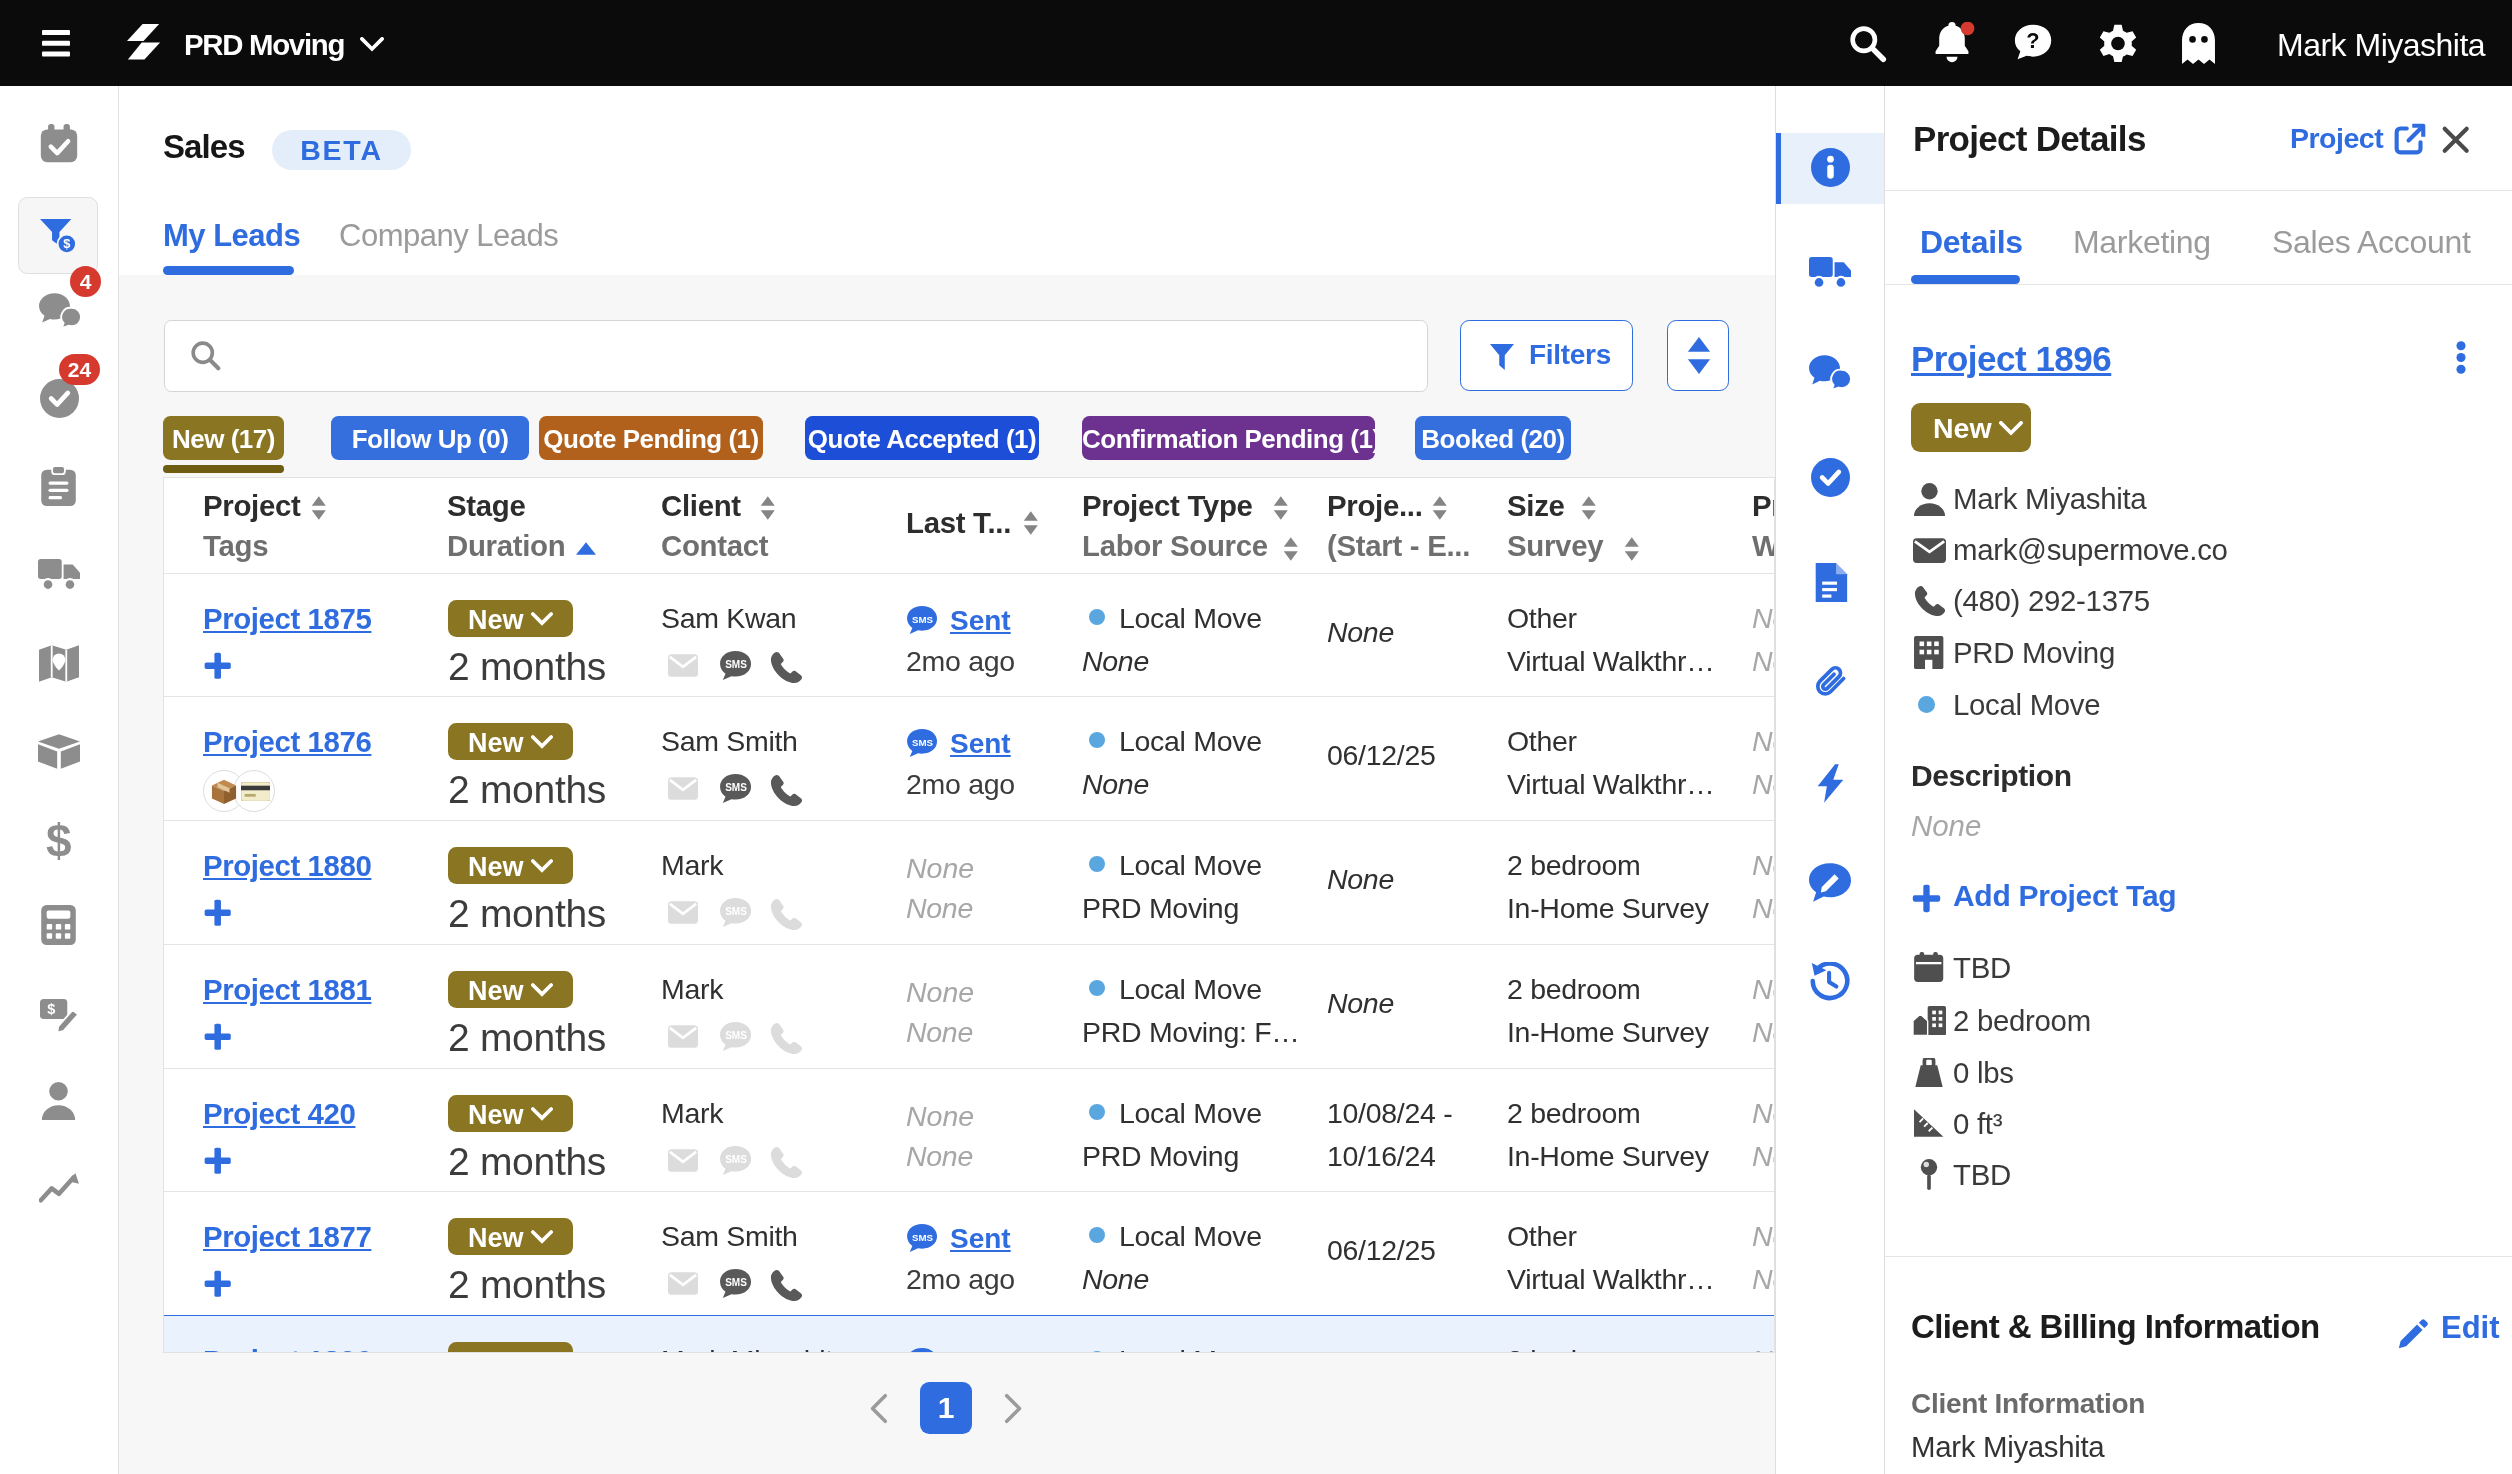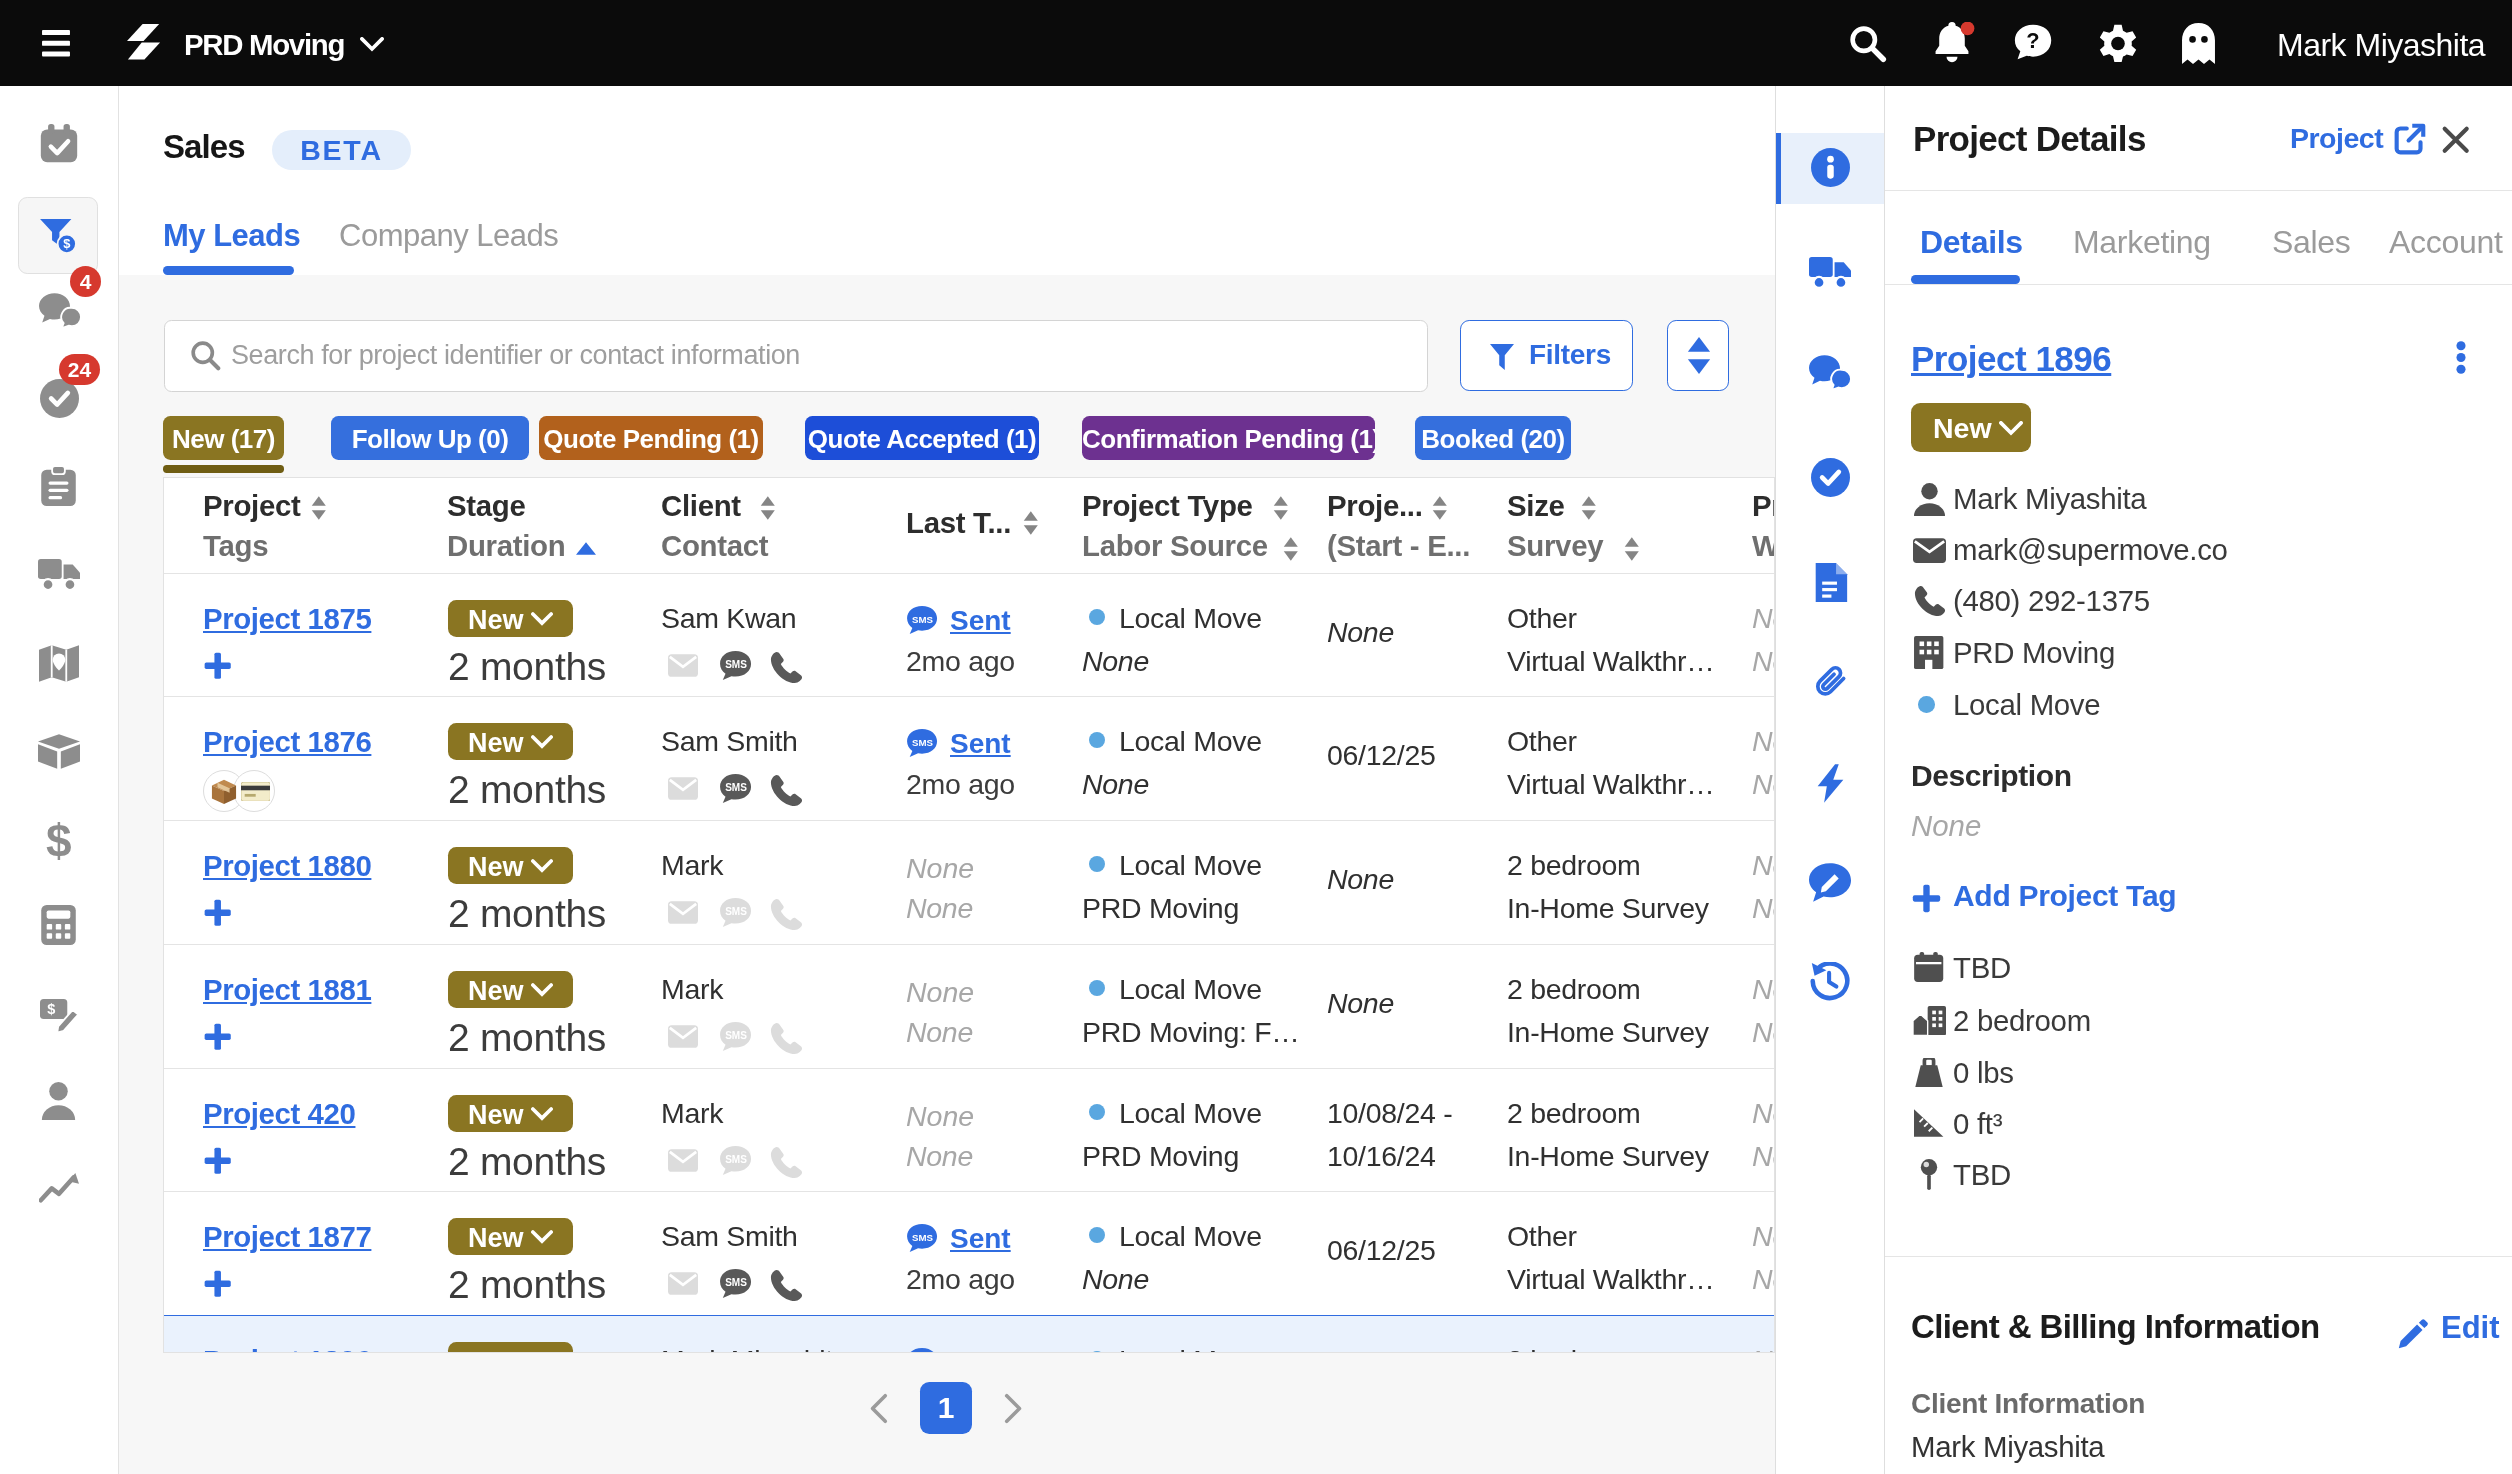--- a/index.html
+++ b/index.html
@@ -203,21 +203,20 @@
 <div id="betaPill">BETA</div>
 <div id="tabMy">My Leads</div>
 <div id="tabMyLine"></div>
 <div id="tabCompany">Company Leads</div>
 
 <div id="searchBox">
   <svg class="abs" style="left:25px;top:19.3px" width="31" height="31" viewBox="0 0 34 34">
       <circle cx="14" cy="14" r="10.5" stroke="#8a8a8a" stroke-width="4" fill="none"></circle>
       <line x1="22" y1="22" x2="31" y2="31" stroke="#8a8a8a" stroke-width="4.5" stroke-linecap="round"></line>
     </svg>
-  <span class="ph">Search for project identifier or contact information</span>
 </div>
 <div id="filtersBtn">
   <svg class="abs" style="left:28.5px;top:23px" width="24" height="26" viewBox="0 0 26 28">
       <path fill="#2f6ce0" d="M0 0 h26 L16 12 v16 l-6 -5 V12 Z"></path>
     </svg>
   <span class="t">Filters</span>
 </div>
 <div id="sortBtn">
   <svg class="abs" style="left:17.5px;top:15.6px" width="26" height="37" viewBox="0 0 28 40">
       <path fill="#2f6ce0" d="M14 0 L26 16 H2 Z"></path>
@@ -712,21 +711,21 @@
       <path d="M21 3 h12 v12" stroke="#2f6ce0" stroke-width="4.5" fill="none" stroke-linejoin="round"></path>
       <line x1="32" y1="4" x2="17" y2="19" stroke="#2f6ce0" stroke-width="4.5" stroke-linecap="round"></line>
     </svg>
   <svg class="abs" style="left:556px;top:39px" width="29.4" height="29.4" viewBox="0 0 32 32">
       <path d="M4 4 L28 28 M28 4 L4 28" stroke="#4a4a4a" stroke-width="4.5" stroke-linecap="round"></path>
     </svg>
   <div class="pdiv" style="top:104px"></div>
   <div class="tab" style="left:35px;color:#2f6ce0;font-weight:bold;">Details</div>
   <div class="tab" style="left:188px;color:#9b9b9b;">Marketing</div>
   <div class="tab" style="left:387px;color:#9b9b9b;">Sales</div>
-  <div class="tab" style="left:504px;color:#9b9b9b;">Account</div>
+  <div class="tab" style="left:472px;color:#9b9b9b;">Account</div>
   <div id="tabDetLine"></div>
   <div class="pdiv" style="top:198px"></div>
   <div id="p1896">Project 1896</div>
   <svg class="abs" style="left:571px;top:255px" width="10" height="33" viewBox="0 0 11 36">
       <g fill="#2f6ce0">
         <circle cx="5.5" cy="5" r="5"></circle>
         <circle cx="5.5" cy="18" r="5"></circle>
         <circle cx="5.5" cy="31" r="5"></circle>
       </g>
     </svg>

